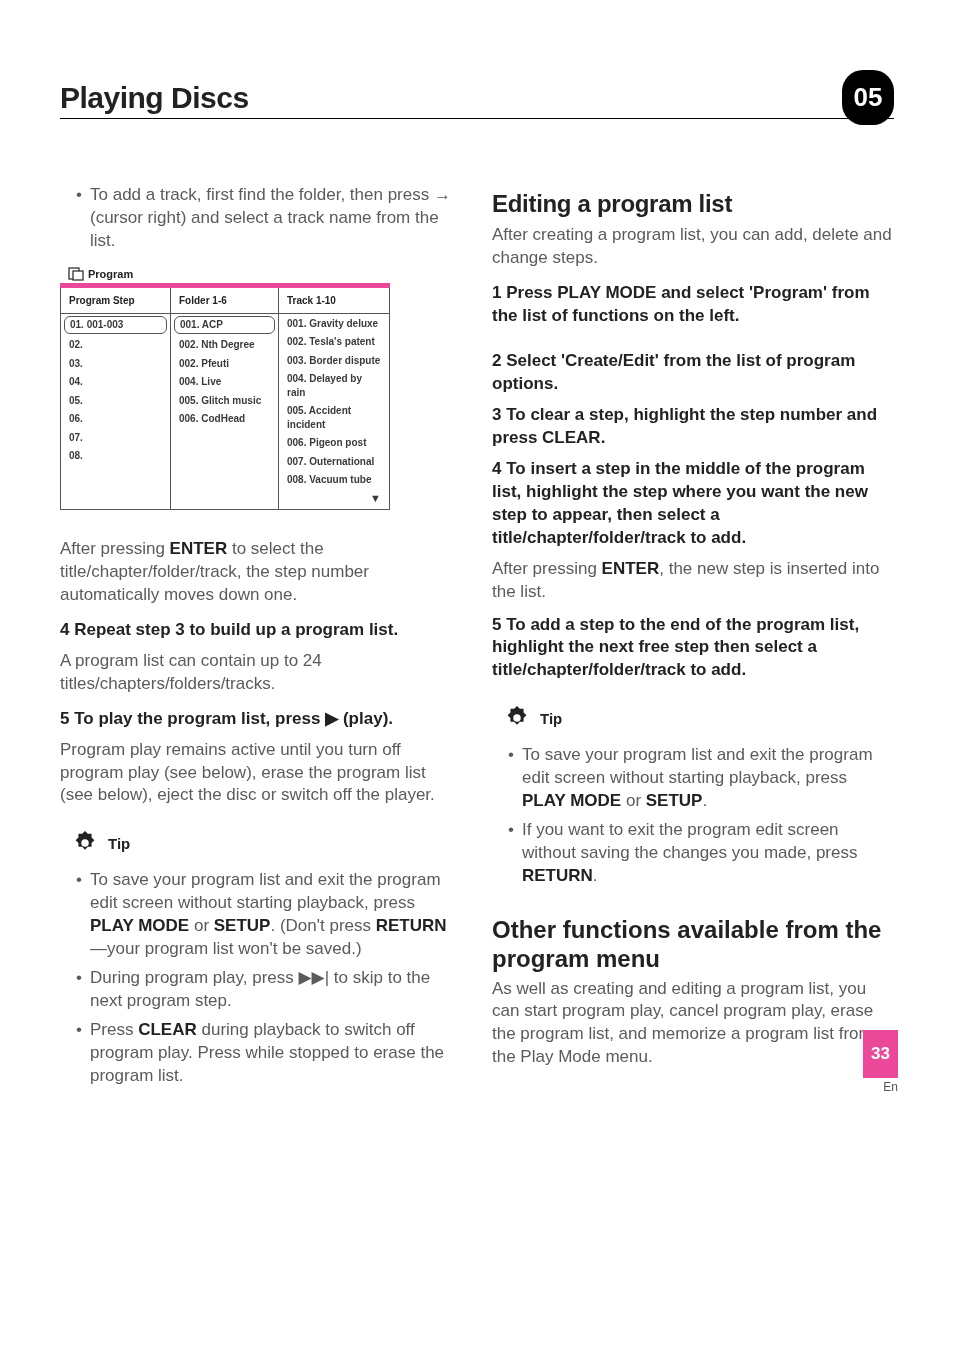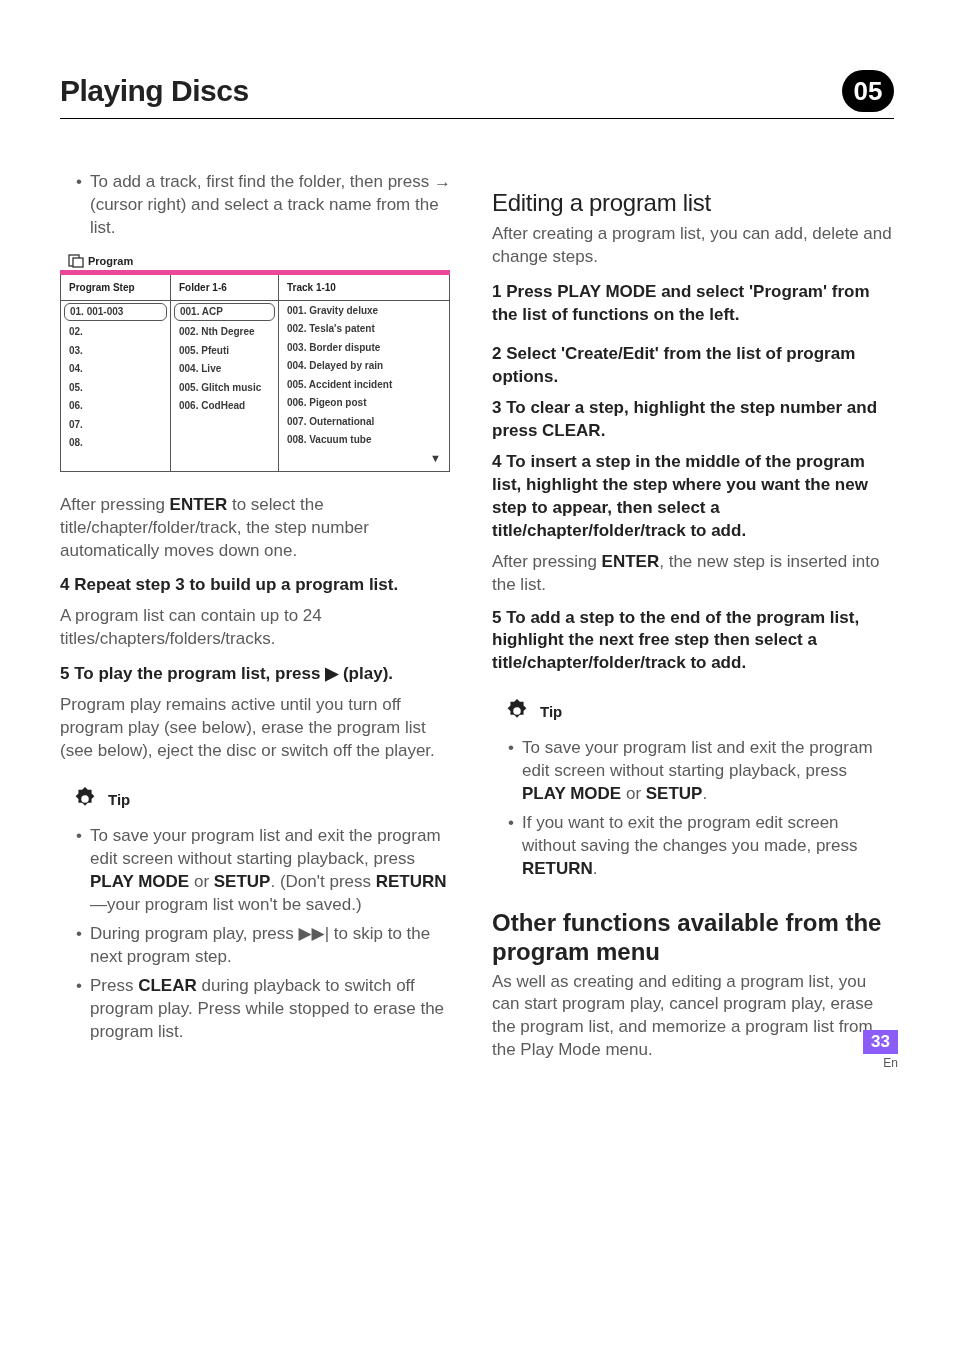--- a/index.html
+++ b/index.html
@@ -26,21 +26,21 @@
     font-weight: 700;
     color: #222;
     letter-spacing: -0.5px;
   }
   .chapter-bubble {
     background: #000;
     color: #fff;
     font-weight: 700;
     font-size: 26px;
     width: 52px;
-    height: 42px;
+    height: 55px;
     border-radius: 21px;
     display: flex;
     align-items: center;
     justify-content: center;
   }
   .rule {
     position: absolute;
     top: 118px;
     left: 60px;
     right: 60px;
@@ -66,23 +66,23 @@
   }
   .bullet-row .dot {
     width: 14px;
     flex-shrink: 0;
   }
   .bold { font-weight: 700; color: #222; }
   .step-head { font-weight: 700; color: #222; margin-top: 12px; margin-bottom: 2px; }
   .para { margin-bottom: 14px; }
   .sub-heading {
     font-size: 24px;
-    font-weight: 400;
-    color: #222;
-    margin-top: 16px;
+    font-weight: 700;
+    color: #222;
+    margin-top: 4px;
     margin-bottom: 4px;
     letter-spacing: -0.3px;
   }
   .sub-heading2 {
     font-size: 24px;
     font-weight: 700;
     color: #222;
     margin-top: 28px;
     margin-bottom: 4px;
     line-height: 1.2;
@@ -97,22 +97,22 @@
     width: 30px;
     height: 30px;
   }
   .tip-label {
     font-weight: 700;
     color: #222;
     font-size: 15px;
   }
   
   .prog-box {
-    margin: 14px 0 22px 0;
-    width: 390px;
+    margin: 14px 0 28px 0;
+    width: 330px;
   }
   .prog-title-row {
     display: flex;
     align-items: center;
     gap: 4px;
     margin-left: 8px;
     margin-bottom: 1px;
   }
   .prog-title {
     font-weight: 700;
@@ -155,25 +155,25 @@
     padding: 2px 8px 3px 8px;
     font-size: 11px;
   }
   .page-num-box {
     position: absolute;
     right: 56px;
     bottom: 40px;
     text-align: right;
   }
   .page-num {
-    background: #8b5cf6;
+    background: #ec4899;
     color: #fff;
     font-weight: 700;
     font-size: 17px;
-    padding: 2px 8px;
+    padding: 14px 8px;
     display: inline-block;
   }
   .page-lang {
     font-size: 12px;
     color: #555;
     margin-top: 2px;
   }
   .inline-glyph { font-family: Arial, sans-serif; }
 </style>
 </head>
@@ -215,21 +215,21 @@
             <div class="cell">05.</div>
             <div class="cell">06.</div>
             <div class="cell">07.</div>
             <div class="cell">08.</div>
             <div class="cell">&nbsp;</div>
           </div>
           <div class="prog-col col2">
             <div class="hdr">Folder 1-6</div>
             <div class="sel">001. ACP</div>
             <div class="cell">002. Nth Degree</div>
-            <div class="cell">005. Pfeuti</div>
+            <div class="cell">002. Pfeuti</div>
             <div class="cell">004. Live</div>
             <div class="cell">005. Glitch music</div>
             <div class="cell">006. CodHead</div>
             <div class="cell">&nbsp;</div>
             <div class="cell">&nbsp;</div>
             <div class="cell">&nbsp;</div>
           </div>
           <div class="prog-col col3">
             <div class="hdr">Track 1-10</div>
             <div class="cell">001. Gravity deluxe</div>
@@ -285,21 +285,21 @@
           <span>Press </span><span class="bold">CLEAR</span><span> during playback to switch off program play. Press while stopped to erase the program list.</span>
         </div>
       </div>
     </div>
 
     <div class="col">
       <div class="sub-heading">Editing a program list</div>
       <p class="para">After creating a program list, you can add, delete and change steps.</p>
 
       <p class="step-head">1   Press PLAY MODE and select 'Program' from the list of functions on the left.</p>
-      <p class="step-head" style="margin-top:16px">2   Select 'Create/Edit' from the list of program options.</p>
+      <p class="step-head" style="margin-top:22px">2   Select 'Create/Edit' from the list of program options.</p>
       <p class="step-head" style="margin-top:4px">3   To clear a step, highlight the step number and press CLEAR.</p>
       <p class="step-head" style="margin-top:0">4   To insert a step in the middle of the program list, highlight the step where you want the new step to appear, then select a title/chapter/folder/track to add.</p>
       <p class="para">
         <span>After pressing </span><span class="bold">ENTER</span><span>, the new step is inserted into the list.</span>
       </p>
       <p class="step-head" style="margin-top:10px">5   To add a step to the end of the program list, highlight the next free step then select a title/chapter/folder/track to add.</p>
 
       <div class="tip-row">
         <svg class="gear" viewBox="0 0 32 32">
           <path d="M16 2l3 3h4v4l3 3-3 3v4h-4l-3 3-3-3h-4v-4l-3-3 3-3v-4h4z" fill="#222"></path>

